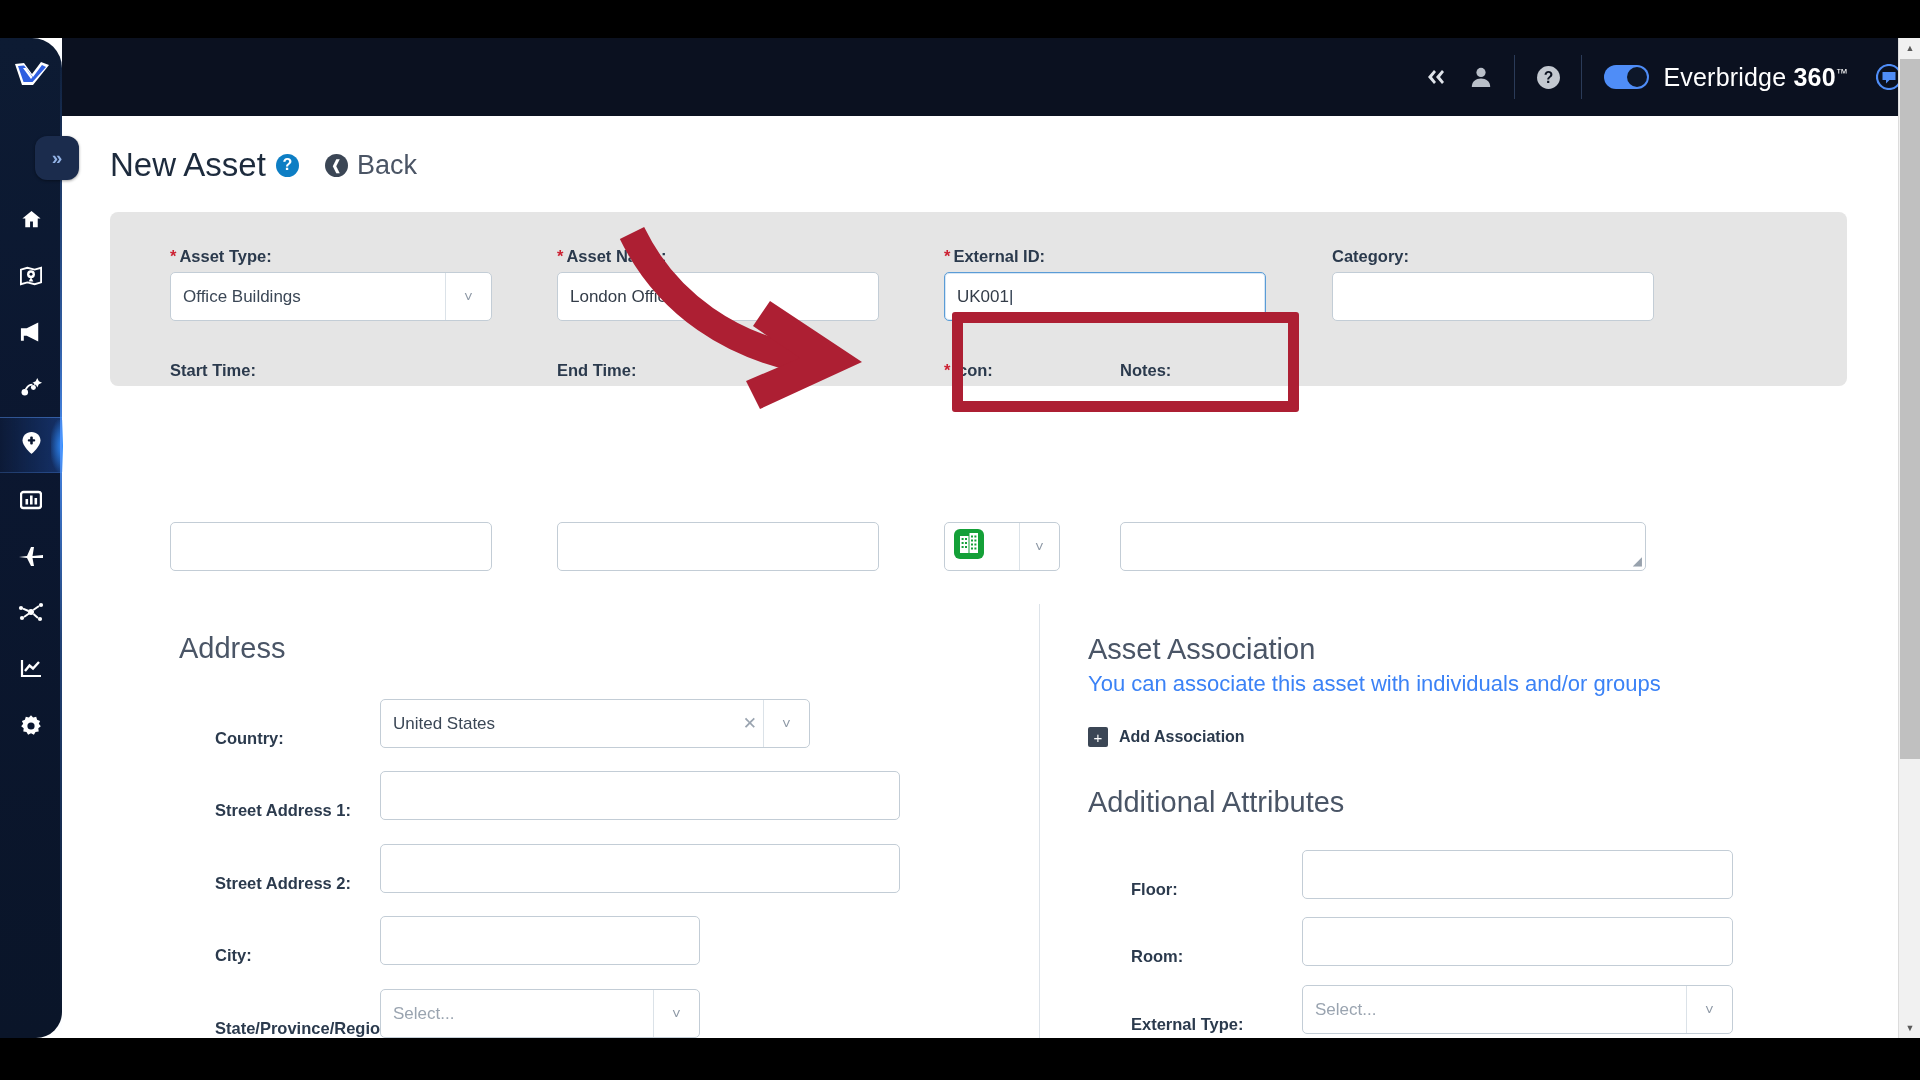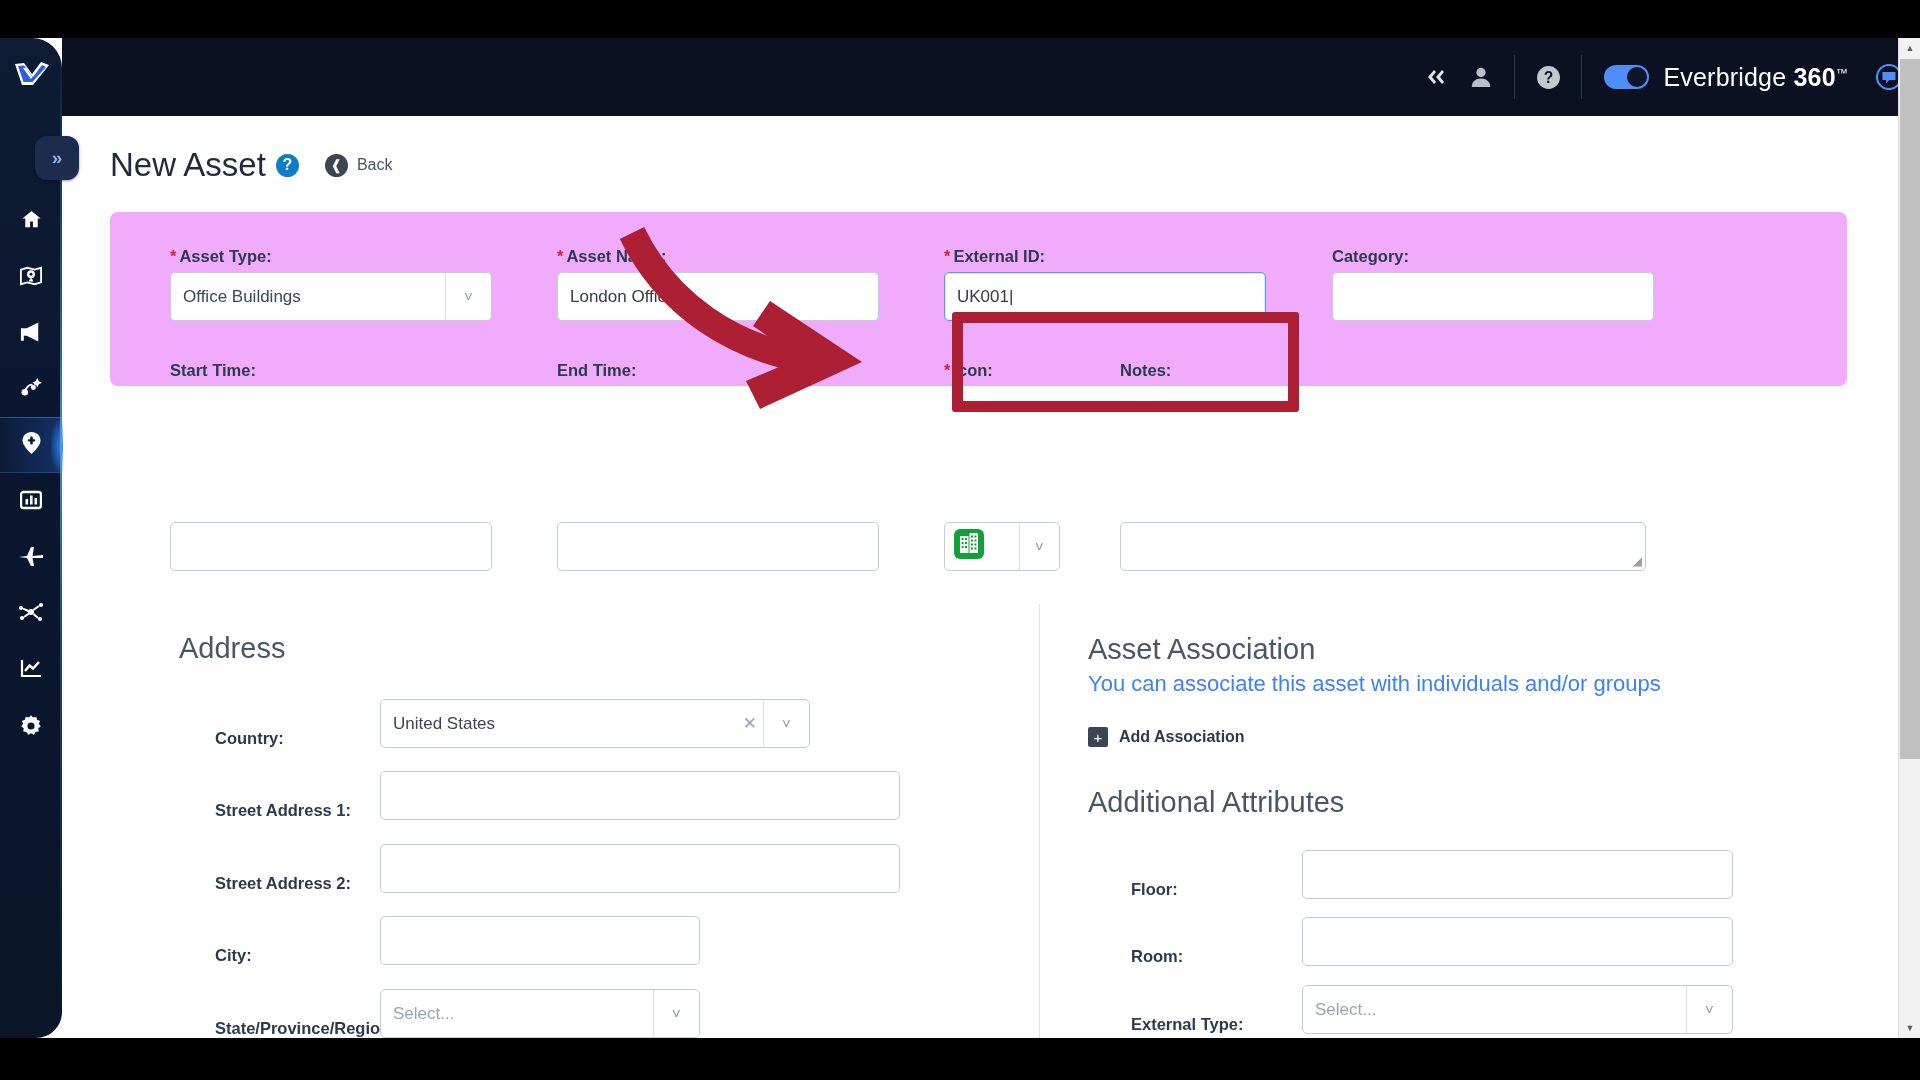--- a/index.html
+++ b/index.html
@@ -90,26 +90,26 @@
   .help-dot{
     width:23px; height:23px; border-radius:50%; background:#0d7ec4; color:#fff;
     font-size:16px; font-weight:bold; display:flex; align-items:center;
     justify-content:center; cursor:pointer; margin-left:6px;
   }
   #back-link{ display:flex; align-items:center; gap:9px; margin-left:22px; cursor:pointer; }
   #back-circle{
     width:23px; height:23px; border-radius:50%; background:#3b4655; color:#fff;
     display:flex; align-items:center; justify-content:center; font-size:14px;
   }
-  #back-label{ font-size:16px; color:#4b5565; }
+  #back-label{ font-size:27px; color:#4b5565; }
 
   
   #top-panel{
     position:absolute; left:48px; top:96px; width:1737px; height:174px;
-    background:#f0abfc; border-radius:8px;
+    background:#e5e5e5; border-radius:8px;
   }
   .fld-label{
     font-size:16.5px; font-weight:bold; color:#2b3a4d; white-space:nowrap;
   }
   .fld-label .req{ color:#cc2233; font-weight:bold; margin-right:3px; }
   .inp{
     background:#fff; border:1px solid #c3cdd6; border-radius:5px;
     height:49px; display:flex; align-items:center; padding:0 12px;
     font-size:17px; color:#333c48;
   }

